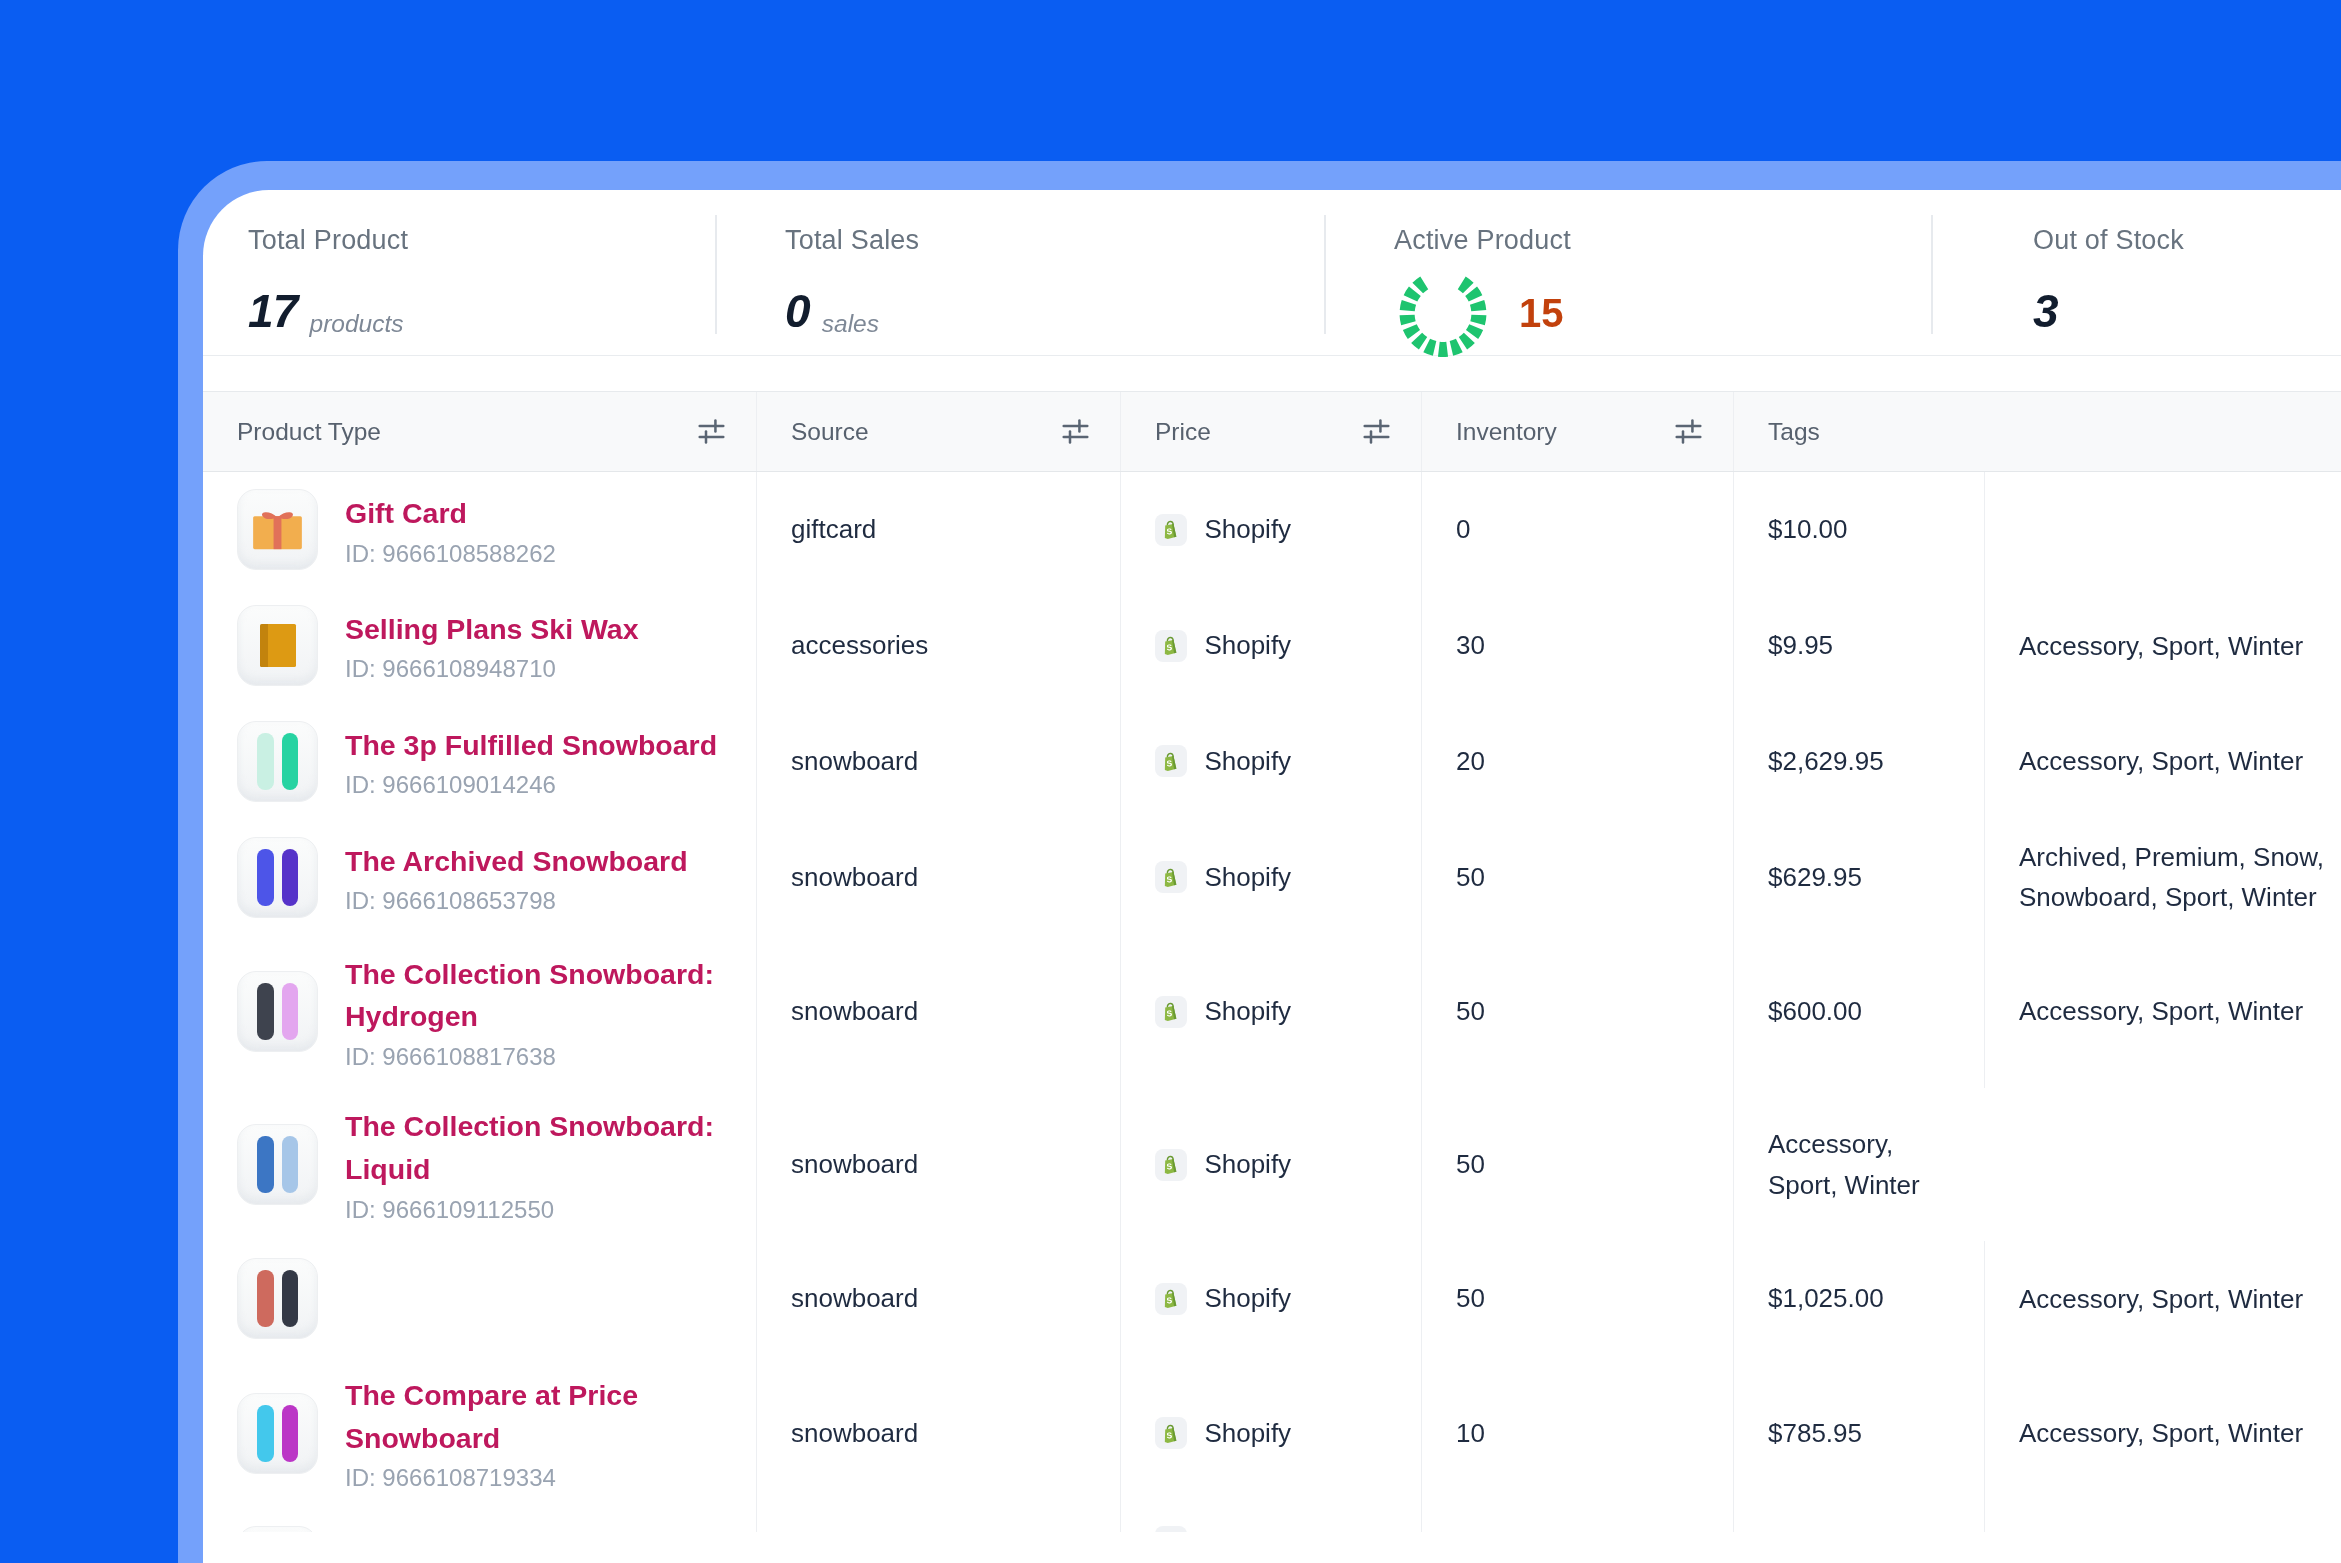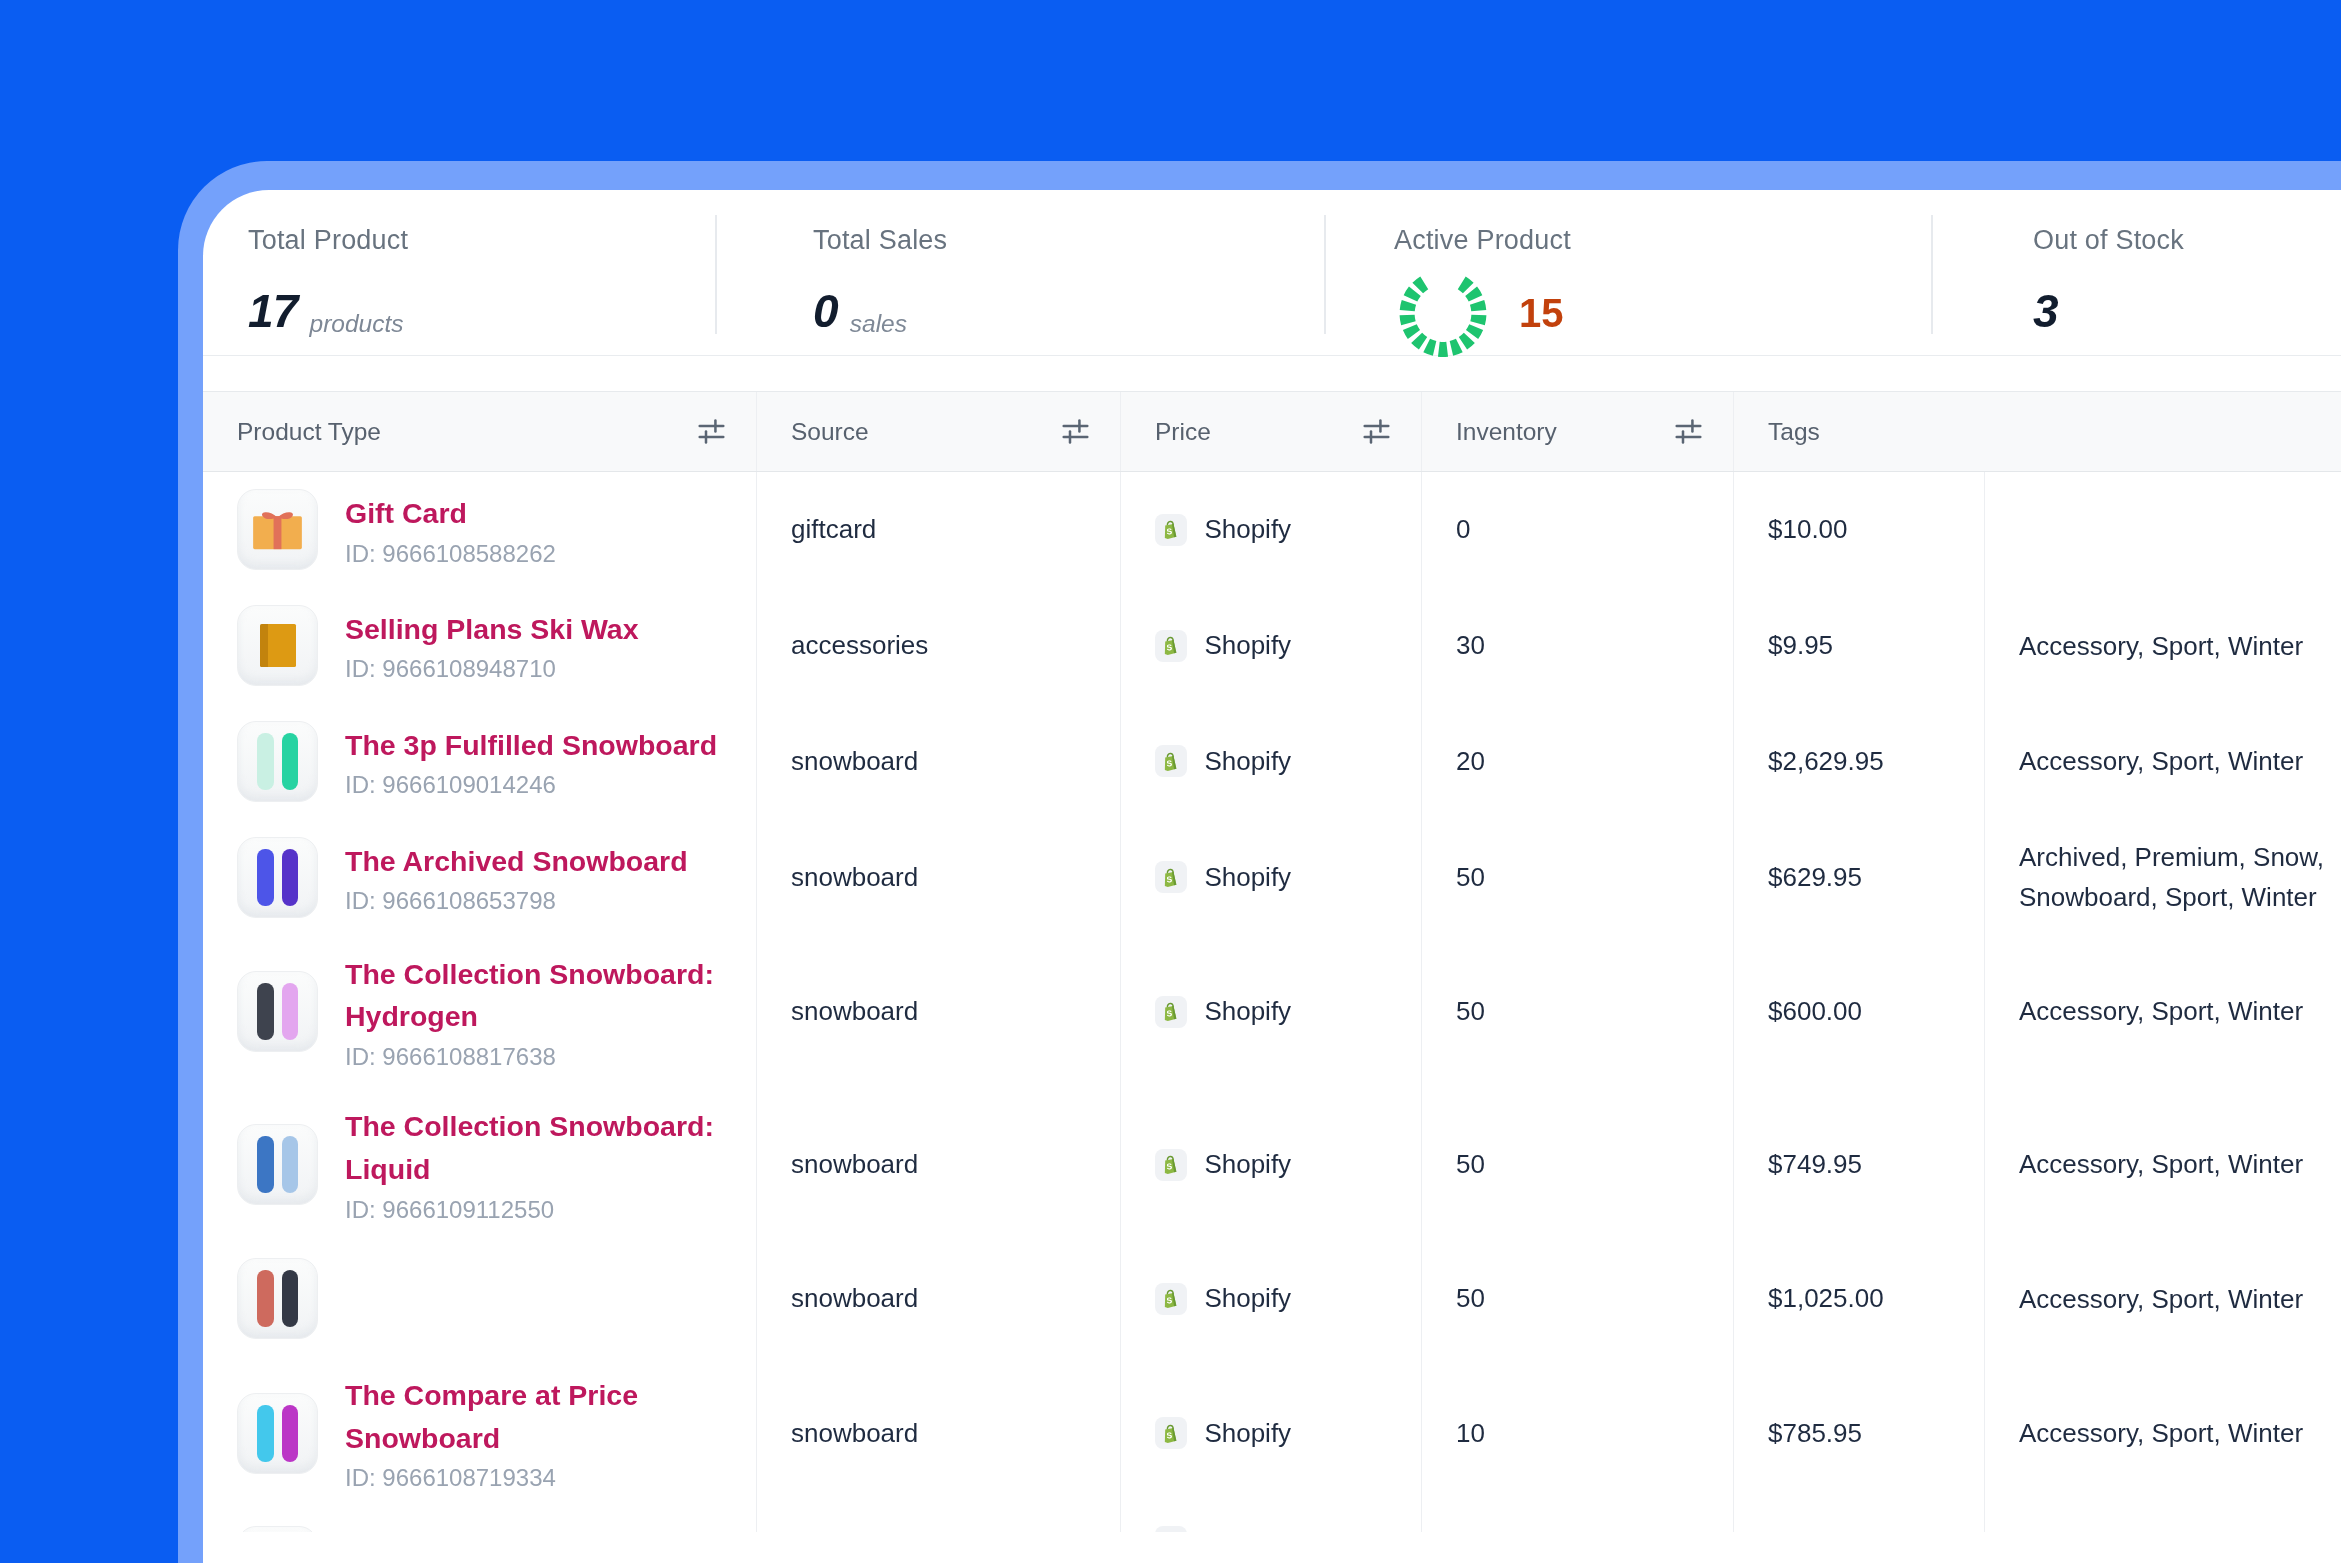--- a/index.html
+++ b/index.html
@@ -14,21 +14,21 @@
     background:#74A1FB;border-top-left-radius:89px;
   }
   .card{
     position:absolute;left:25px;top:29px;right:0;bottom:0;
     background:#ffffff;border-top-left-radius:66px;overflow:hidden;
   }
   
   .stats{display:flex;height:165px;border-bottom:0.8px solid #E9ECEF;}
   .stat-cell{box-sizing:border-box;position:relative;padding-top:35px;}
   .stat-cell:nth-child(1){width:514px;padding-left:45px;}
-  .stat-cell:nth-child(2){width:609px;padding-left:96px;}
+  .stat-cell:nth-child(2){width:609px;padding-left:68px;}
   .stat-cell:nth-child(3){width:607px;padding-left:68px;}
   .stat-cell:nth-child(4){flex:1;padding-left:100px;}
   .stat-cell:not(:last-child)::after{
     content:'';position:absolute;right:0;top:25px;bottom:20.6px;width:1.6px;background:#E7EAEE;
   }
   .stat-label{font-size:27px;color:#68737F;letter-spacing:0.2px;}
   .stat-valrow{display:flex;align-items:flex-end;margin-top:28px;font-style:italic;}
   .stat-value{font-size:46px;font-weight:700;color:#121D2E;letter-spacing:-0.8px;}
   .stat-unit{font-size:24.5px;color:#7E8896;margin-left:12px;}
   .stat-gaugerow{display:flex;align-items:center;margin-top:12.7px;}
@@ -397,23 +397,20 @@
               <text x="10.4" y="17.2" text-anchor="middle" font-family="Liberation Sans, sans-serif" font-size="9.5" font-weight="bold" fill="#ffffff">S</text>
             </g>
           </svg>
         </span>
         <span>Shopify</span>
       </span>
     </div>
     <div class="cell">
             <span>50</span>
           </div>
-    <div class="cell">
-            <span>$749.95</span>
-          </div>
     <div class="cell cell-tags">
             <span>Accessory, Sport, Winter</span>
           </div>
   </div>
         <div class="grid row">
     <div class="cell namecell">
       <div class="thumb">
               <div class="board" style="background: rgb(206, 106, 94);"></div>
               <div class="board" style="background: rgb(52, 57, 70);"></div>
             </div>

